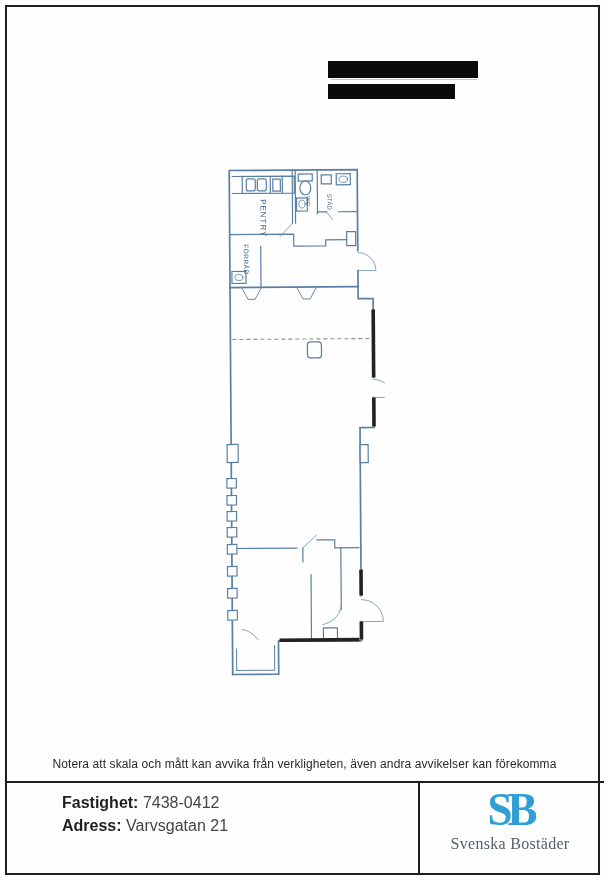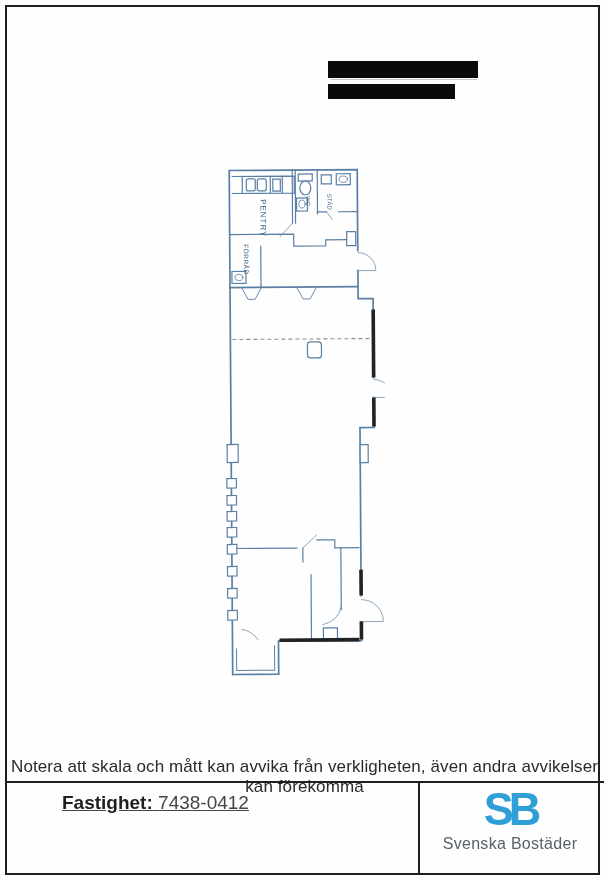--- a/index.html
+++ b/index.html
@@ -5,26 +5,26 @@
   html,body{margin:0;padding:0;background:#ffffff;}
   .page{position:relative;width:609px;height:881px;background:#fefefe;overflow:hidden;
         font-family:"Liberation Sans",sans-serif;}
   .frame{position:absolute;left:5px;top:5px;width:595px;height:870px;
          border:2px solid #1f1f1f;box-sizing:border-box;}
   .divider-h{position:absolute;left:5px;top:781px;width:599px;height:2px;background:#1f1f1f;}
   .divider-v{position:absolute;left:418px;top:782px;width:2px;height:93px;background:#1f1f1f;}
   .redaction{position:absolute;background:#0a0a0a;}
   .redaction-smear{position:absolute;background:#c9c9c9;}
   .note{position:absolute;left:7px;top:757px;width:595px;text-align:center;
-        font-size:17px;color:#2a2a2a;letter-spacing:0.1px;}
+        font-size:12px;color:#2a2a2a;letter-spacing:0.1px;}
   .plan{position:absolute;left:225px;top:155px;width:160px;height:545px;transform:rotate(-0.4deg);}
   .fields{position:absolute;left:62px;top:792px;}
-  .field{font-size:19px;line-height:22.5px;color:#444;text-decoration:underline;}
+  .field{font-size:16px;line-height:22.5px;color:#444;}
   .flabel{font-weight:bold;color:#1f1f1f;}
-  .logo{position:absolute;left:430px;top:786px;width:160px;text-align:center;}
+  .logo{position:absolute;left:430px;top:786px;width:160px;text-align:center;font-family:Liberation Serif, serif;}
   .logo-mark{font-size:45px;font-weight:bold;letter-spacing:-5px;line-height:48px;
              color:#2f9fd6;transform:scaleY(1.02);}
   .logo-name{font-size:16px;color:#56616c;letter-spacing:0.3px;margin-top:1px;}
 </style>
 </head>
 <body>
 
 <div class="page">
 
   <div class="frame"></div>
@@ -121,20 +121,24 @@
   <div class="note">Notera att skala och mått kan avvika från verkligheten, även andra avvikelser kan förekomma</div>
 
   <div class="divider-h"></div>
   <div class="divider-v"></div>
 
   <div class="fields">
     <div class="field">
       <span class="flabel">Fastighet:</span>
       <span class="fvalue">7438-0412</span>
     </div>
+    <div class="field">
+      <span class="flabel">Adress:</span>
+      <span class="fvalue">Varvsgatan 21</span>
+    </div>
   </div>
 
   <div class="logo">
     <div class="logo-mark">SB</div>
     <div class="logo-name">Svenska Bostäder</div>
   </div>
 
 </div>
 
 </body></html>

